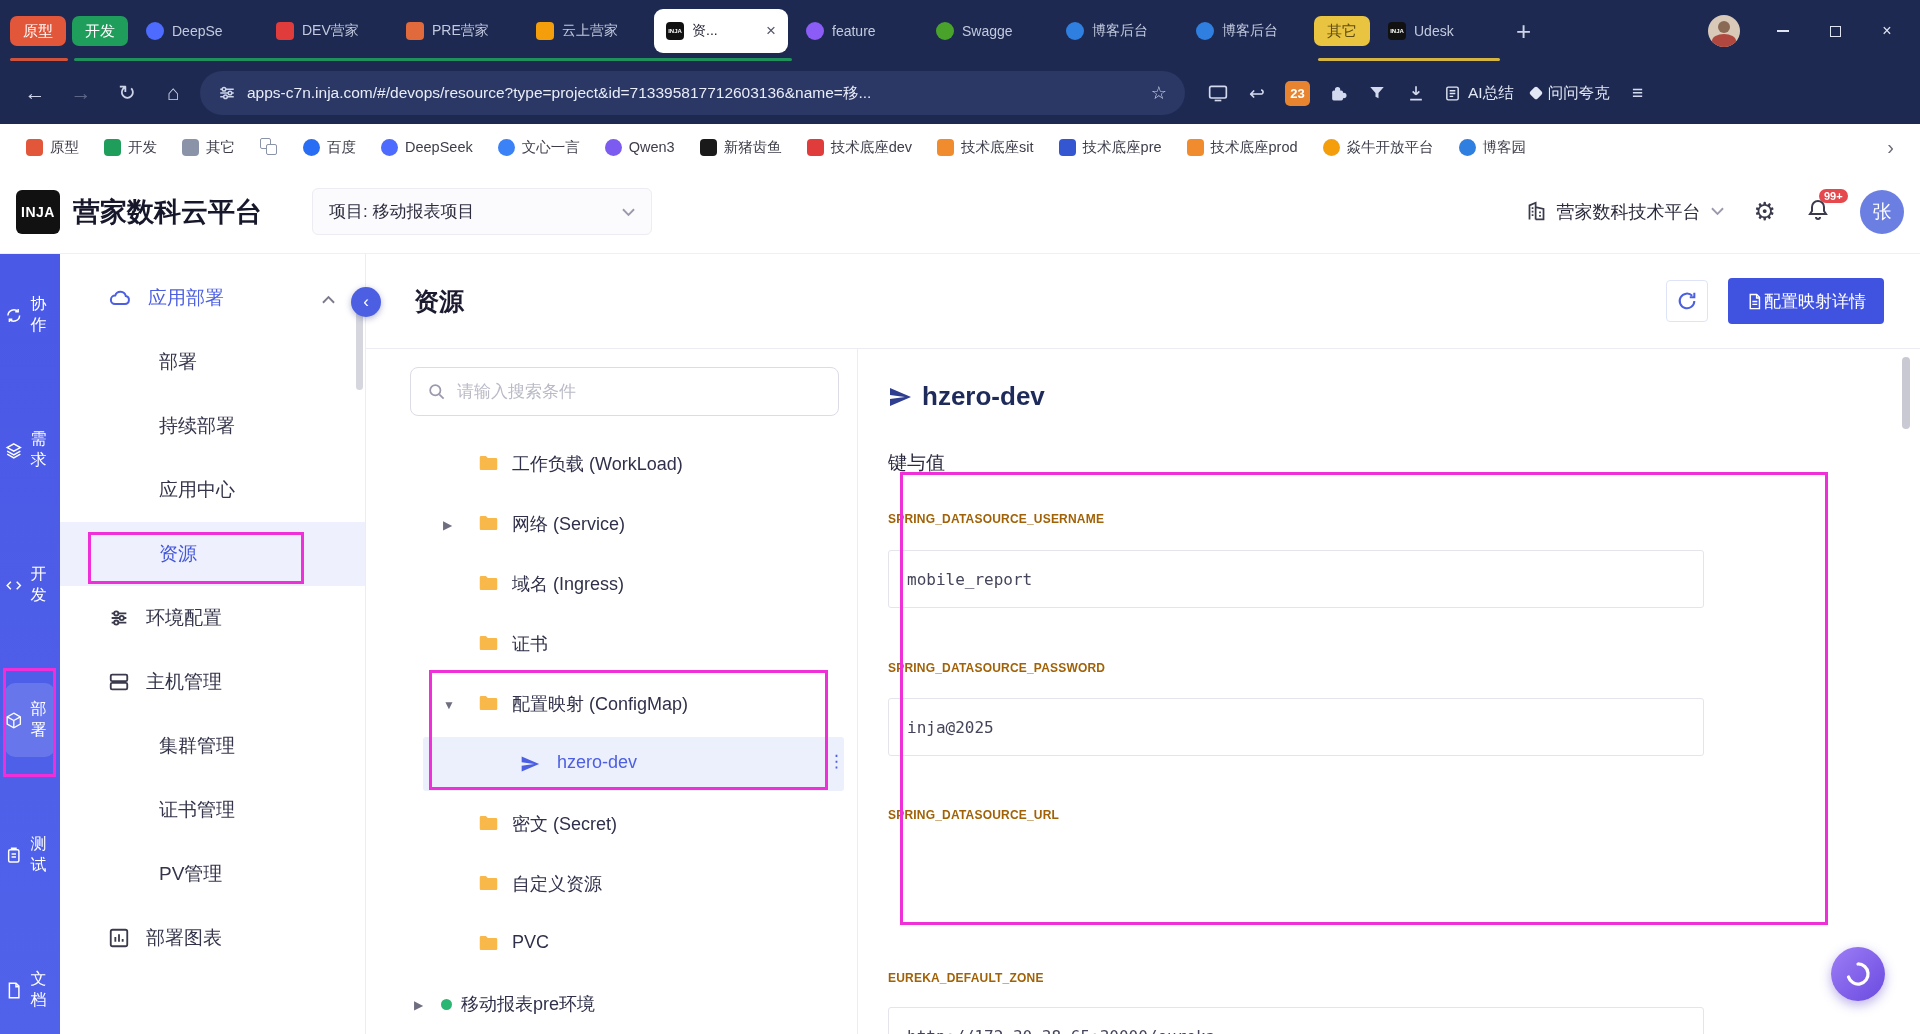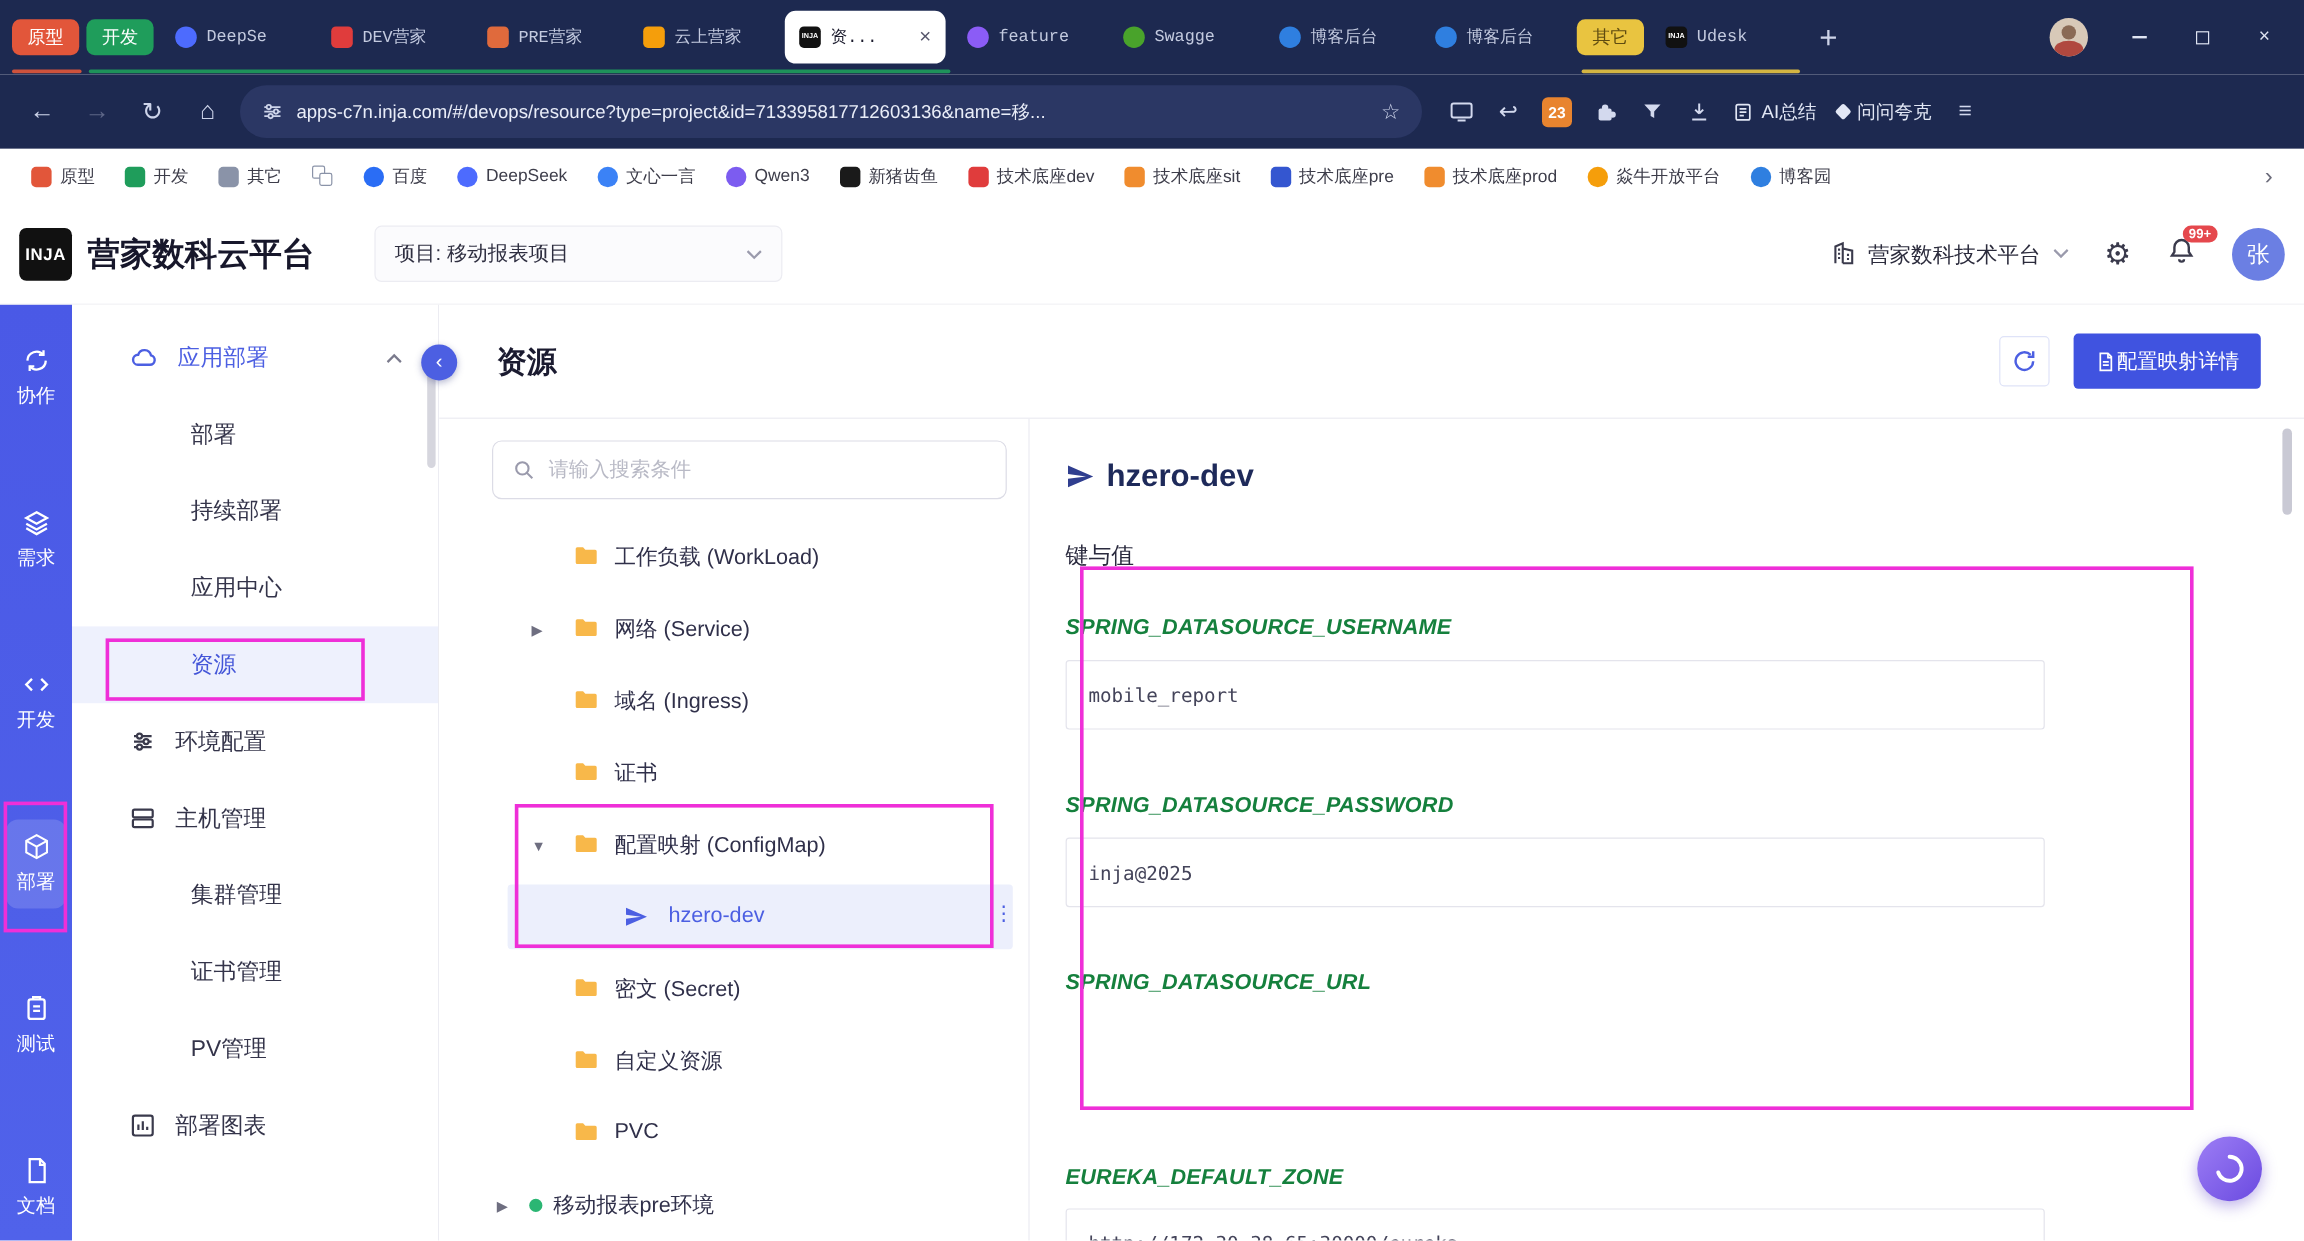--- a/index.html
+++ b/index.html
@@ -7,21 +7,21 @@
 .screen { position:relative; width:1920px; height:1034px; overflow:hidden; background:#fff; }
 
 
 .tabstrip { position:absolute; top:0; left:0; right:0; height:62px; background:#1d2950; display:flex; align-items:center; padding:0 10px; gap:6px; }
 .tg-chip { height:30px; border-radius:7px; padding:0 13px; display:flex; align-items:center; font-size:15px; color:#fff; flex:none; }
 .tg-chip.other { color:#5f4c10; }
 .tab { height:44px; border-radius:9px; display:flex; align-items:center; gap:8px; padding:0 12px; width:124px; color:#c3cadf; font-size:14px; flex:none; }
 .tab.active { background:#fff; color:#1c1c2e; width:134px; }
 .favicon { width:18px; height:18px; border-radius:4px; flex:none; display:flex; align-items:center; justify-content:center; color:#fff; font-size:6px; font-weight:bold; overflow:hidden; }
 .favicon.round { border-radius:50%; }
-.tab-label { white-space:nowrap; overflow:hidden; flex:1;font-family:Liberation Mono, monospace; }
+.tab-label { white-space:nowrap; overflow:hidden; flex:1; }
 .tab-close { font-size:17px; color:#55556a; flex:none; }
 .newtab { color:#cdd3e8; font-size:26px; margin-left:10px; flex:none; }
 .ts-spacer { flex:1; }
 .profile-avatar { width:32px; height:32px; border-radius:50%; background:#d8c9b8; position:relative; overflow:hidden; flex:none; margin-right:14px; }
 .profile-avatar .head { position:absolute; left:10px; top:6px; width:12px; height:12px; border-radius:50%; background:#8a6a55; }
 .profile-avatar .body { position:absolute; left:4px; top:19px; width:24px; height:14px; border-radius:50% 50% 0 0; background:#b0483f; }
 .win-btn { width:46px; height:44px; display:flex; align-items:center; justify-content:center; color:#dfe4f2; font-size:16px; flex:none; }
 .ic-min { width:12px; height:2px; background:#dfe4f2; display:inline-block; }
 .ic-max { width:11px; height:11px; border:1.5px solid #dfe4f2; display:inline-block; }
 .group-line { position:absolute; bottom:1px; height:3px; border-radius:2px; opacity:.9; }
@@ -58,21 +58,21 @@
 .hnav { display:flex; gap:74px; margin-left:66px; font-size:19px; color:#2b2b3c; white-space:nowrap; }
 .header-right { margin-left:auto; display:flex; align-items:center; gap:30px; }
 .org-select { display:flex; align-items:center; gap:10px; font-size:18px; color:#2b2b3c; white-space:nowrap; }
 .bell-wrap { position:relative; }
 .badge-99 { position:absolute; top:-9px; left:13px; background:#e5484d; color:#fff; border-radius:9px; font-size:11px; padding:1px 5px; font-weight:bold; }
 .user-avatar { width:44px; height:44px; border-radius:50%; background:#6b7fe3; color:#fff; font-size:19px; display:flex; align-items:center; justify-content:center; }
 .gear-glyph { font-size:25px; color:#3a3a4c; }
 
 
 .rail { position:absolute; top:254px; left:0; bottom:0; width:60px; background:linear-gradient(180deg,#4a59e6,#5062ea); display:flex; flex-direction:column; align-items:center; padding-top:24px; gap:61px; }
-.rail-item { display:flex; flex-direction:column; align-items:center; gap:8px; color:#fff; width:50px; height:74px; justify-content:center; border-radius:10px; flex:none; }
+.rail-item { display:flex; flex-direction:row; align-items:center; gap:8px; color:#fff; width:50px; height:74px; justify-content:center; border-radius:10px; flex:none; }
 .rail-item.active { background:rgba(255,255,255,.15); }
 .rail-label { font-size:16px; }
 
 
 .sidenav { position:absolute; top:254px; left:60px; bottom:0; width:306px; background:#fff; border-right:1px solid #ececf2; padding-top:12px; }
 .sn-row { height:64px; display:flex; align-items:center; font-size:19px; color:#34344a; padding-left:48px; gap:16px; padding-right:30px; }
 .sn-row.blue { color:#4c5fe2; }
 .sn-sub { padding-left:99px; }
 .sn-sel { background:#eef1fd; color:#4456d8; }
 .sn-chev { margin-left:auto; color:#7a7a8c; }
@@ -102,21 +102,21 @@
 .t-cfg-label { position:absolute; left:191px; top:18px; font-size:18px; color:#4c5fe2; }
 .t-dots { position:absolute; left:462px; top:17px; font-size:17px; color:#4c5fe2; }
 .env-dot { position:absolute; left:75px; top:25px; width:11px; height:11px; border-radius:50%; background:#2bb673; }
 .t-env-label { position:absolute; left:95px; top:18px; font-size:18px; color:#30304a; }
 
 
 .detail-panel { flex:1; position:relative; overflow:hidden; }
 .d-title { position:absolute; left:30px; top:32px; display:flex; align-items:center; gap:10px; }
 .d-title-text { font-size:26px; font-weight:bold; color:#1e2a5a; }
 .d-section { position:absolute; left:30px; top:101px; font-size:19px; color:#2a2a3e; font-weight:500; }
-.kv-key { position:absolute; left:30px; font-size:18px; font-weight:bold; color:#15803d; letter-spacing:.2px;font-style:italic; }
+.kv-key { position:absolute; left:30px; font-size:12px; font-weight:bold; color:#a16207; letter-spacing:.2px; }
 .kv-box { position:absolute; left:30px; width:816px; height:58px; border:1px solid #e4e4ec; border-radius:3px; background:#fff; display:flex; align-items:center; padding:0 18px; }
 .kv-val { font-family:"DejaVu Sans Mono", monospace; font-size:16px; color:#44445a; white-space:nowrap; overflow:hidden; }
 .hscroll { position:absolute; left:14px; bottom:5px; width:375px; height:7px; background:#c6c6cf; border-radius:4px; }
 .vscroll { position:absolute; right:10px; top:8px; width:8px; height:72px; background:#c9c9d4; border-radius:4px; }
 
 
 .anno { position:absolute; border:3px solid #ef2fd8; z-index:50; pointer-events:none; }
 .float-chat { position:absolute; left:1831px; top:947px; width:54px; height:54px; border-radius:50%; background:linear-gradient(135deg,#9d7ef5,#6a4ae0); box-shadow:0 4px 12px rgba(90,60,200,.4); display:flex; align-items:center; justify-content:center; z-index:60; }
 </style>
 </head>

